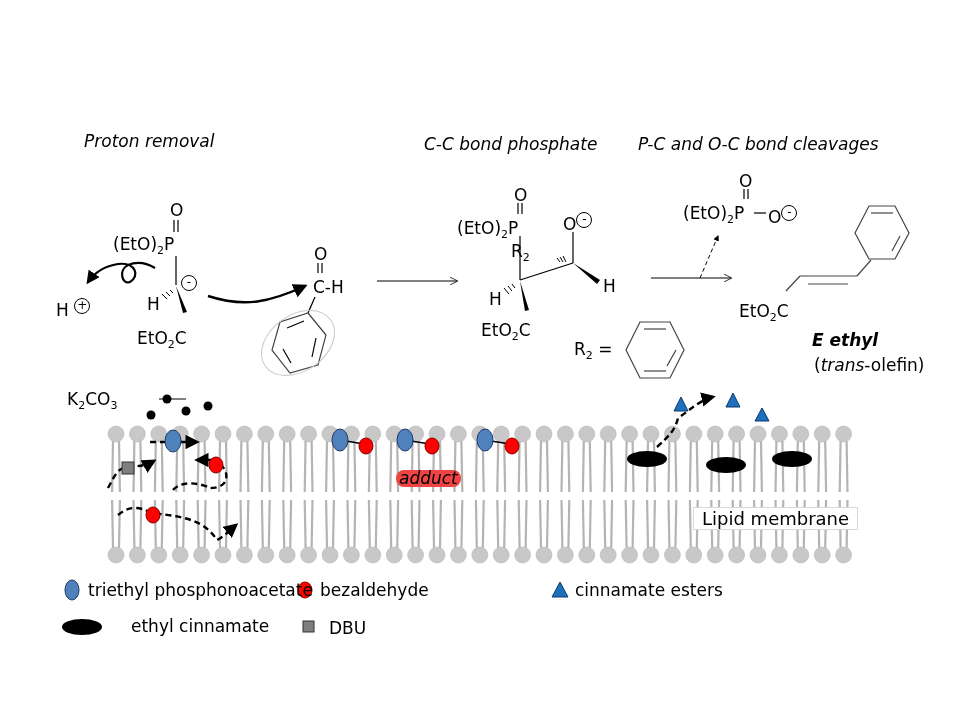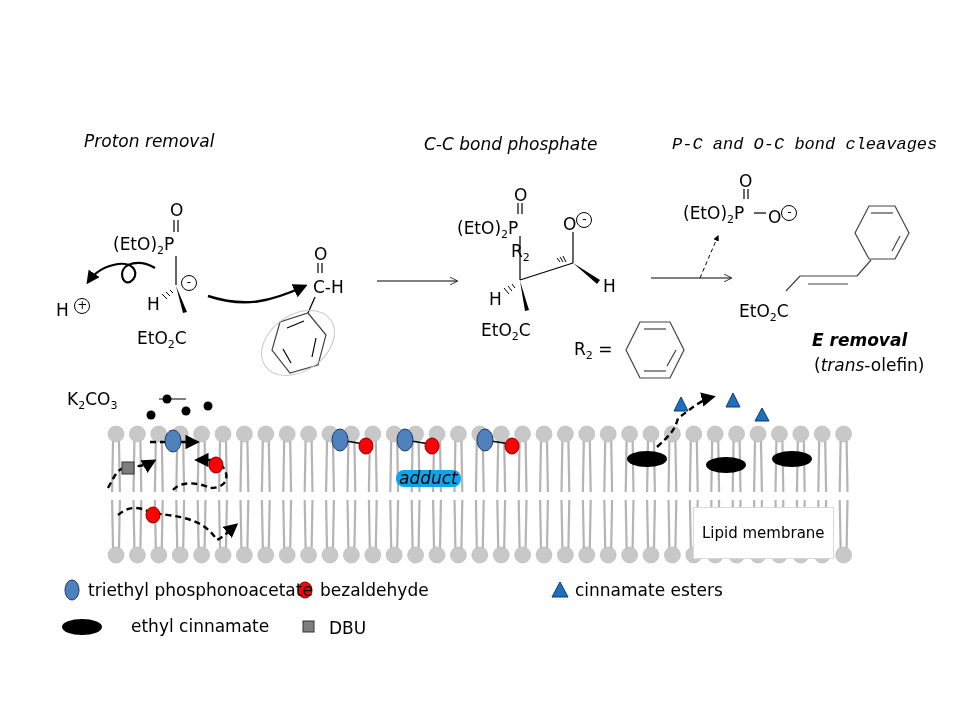--- a/index.html
+++ b/index.html
@@ -4,30 +4,30 @@
 <style>
   html, body { margin: 0; padding: 0; background: #ffffff; }
   body { width: 960px; height: 720px; position: relative; overflow: hidden;
          font-family: "DejaVu Sans", sans-serif; color: #000; }
   .lbl { position: absolute; white-space: nowrap; font-size: 17px; line-height: 1; }
   .ital { font-style: italic; }
   .chem { font-family: "DejaVu Sans", sans-serif; font-size: 17px; }
   sub { font-size: 11px; vertical-align: -4px; line-height: 0; }
   svg { position: absolute; left: 0; top: 0; }
   .box-lbl { position: absolute; background: #fff; border: 1px solid #d8d8d8;
-             padding: 16px 8px; font-size: 15px; }
+             padding: 0 8px; font-size: 18px; }
   .charge { display:inline-block; width:14px; height:14px; border:1px solid #000; border-radius:50%;
             font-size:12px; line-height:13px; text-align:center; vertical-align: super; }
 </style>
 </head>
 <body>
 
 <div class="lbl ital" style="left:76px; top:133px;margin-left:8px;">Proton removal</div>
 <div class="lbl ital" style="left:424px; top:136px;">C-C bond phosphate</div>
-<div class="lbl ital" style="left:672px; top:136px;font-family:Liberation Mono, monospace;">P-C and O-C bond cleavages</div>
+<div class="lbl ital" style="left:638px; top:136px;">P-C and O-C bond cleavages</div>
 
 <svg width="960" height="720">
   <defs>
     <marker id="ah" viewBox="0 0 10 10" refX="8" refY="5" markerWidth="6" markerHeight="6" orient="auto">
       <path d="M0,0 L10,5 L0,10 z" fill="#000"></path>
     </marker>
     <marker id="ah-open" viewBox="0 0 10 10" refX="9" refY="5" markerWidth="8" markerHeight="8" orient="auto">
       <path d="M0,0 L10,5 L0,10" fill="none" stroke="#000" stroke-width="1"></path>
     </marker>
   </defs>
@@ -463,24 +463,24 @@
 <div class="lbl chem" style="left:603px; top:278px;">H</div>
 <div class="lbl chem" style="left:489px; top:291px;">H</div>
 <div class="lbl chem" style="left:481px; top:322px;"><span>EtO</span><sub>2</sub><span>C</span></div>
 <div class="lbl chem" style="left:574px; top:341px;"><span>R</span><sub>2</sub> <span>=</span></div>
 
 <div class="lbl chem" style="left:739px; top:173px;">O</div>
 <div class="lbl chem" style="left:683px; top:205px;"><span>(EtO)</span><sub>2</sub><span>P</span></div>
 <div class="lbl chem" style="left:768px; top:205px;"><span>O</span><span class="charge">-</span></div>
 
 <div class="lbl chem" style="left:739px; top:303px;"><span>EtO</span><sub>2</sub><span>C</span></div>
-<div class="lbl" style="left:812px; top:332px; font-weight:bold; font-style:italic;">E removal</div>
+<div class="lbl" style="left:812px; top:332px; font-weight:bold; font-style:italic;">E ethyl</div>
 <div class="lbl" style="left:793px; top:357px;margin-left:21px;"><span>(</span><span class="ital">trans</span><span>-olefin)</span></div>
 
 <div class="lbl chem" style="left:67px; top:391px;"><span>K</span><sub>2</sub><span>CO</span><sub>3</sub></div>
-<div class="lbl ital" style="left:396px; top:470px; background:#0ea5e9; padding:0 3px; border-radius:8px;">adduct</div>
+<div class="lbl ital" style="left:396px; top:470px; background:#ef4444; padding:0 3px; border-radius:8px;">adduct</div>
 <div class="box-lbl" style="left:693px; top:507px;">Lipid membrane</div>
 
 <div class="lbl" style="left:88px; top:582px;">triethyl phosphonoacetate</div>
 <div class="lbl" style="left:320px; top:582px;">bezaldehyde</div>
 <div class="lbl" style="left:575px; top:582px;">cinnamate esters</div>
 <div class="lbl" style="left:107px; top:618px;margin-left:24px;">ethyl cinnamate</div>
 <div class="lbl" style="left:329px; top:620px;">DBU</div>
 
 </body></html>

